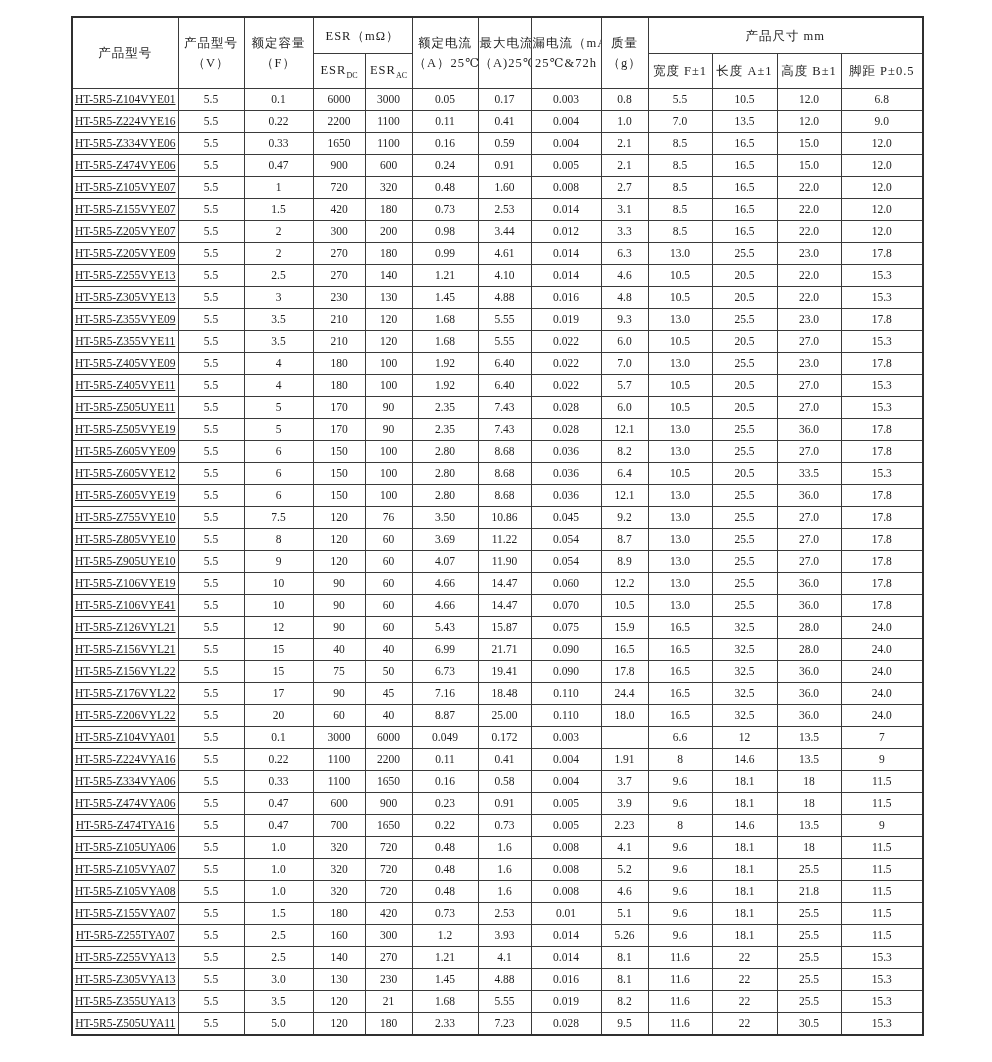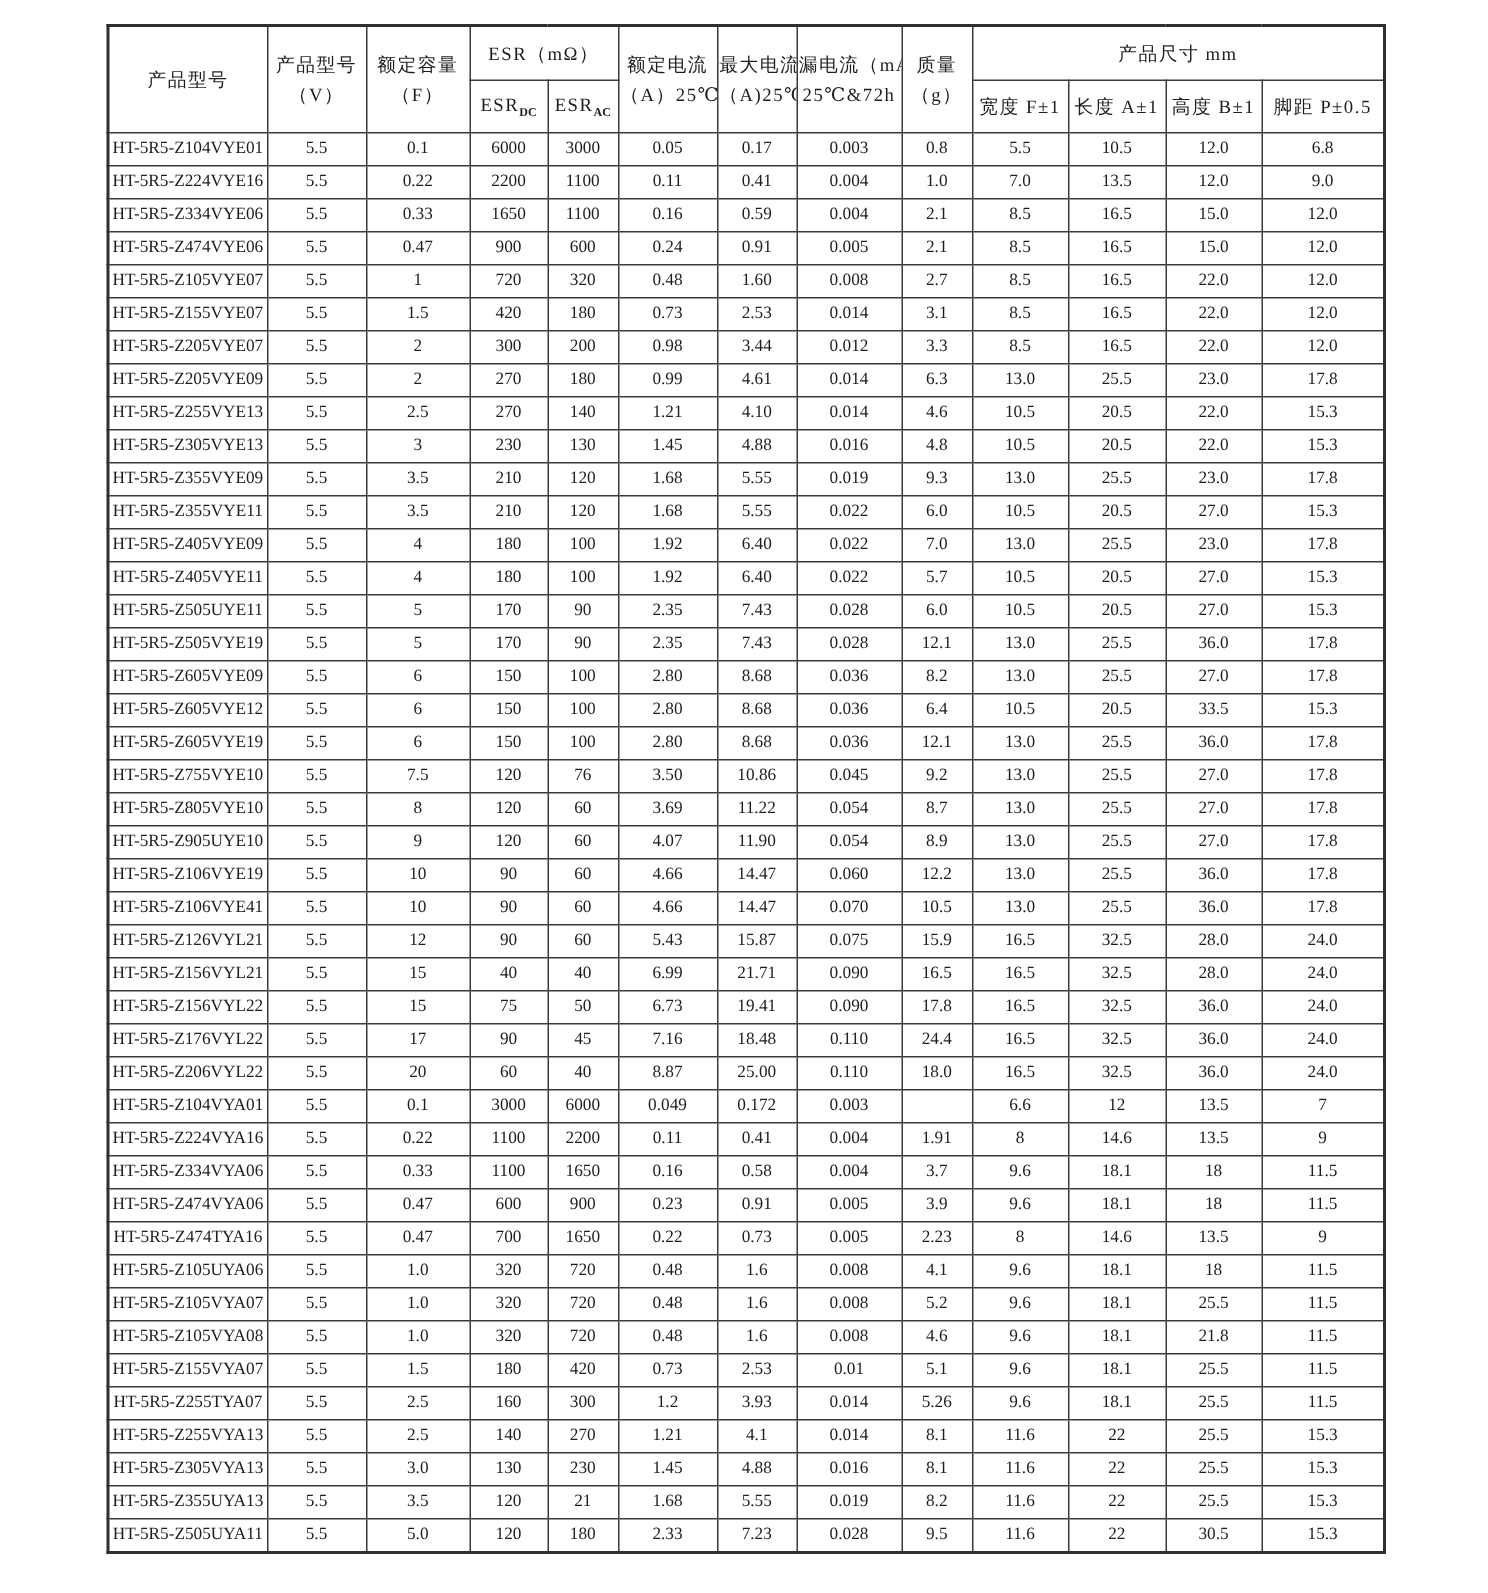--- a/index.html
+++ b/index.html
@@ -44,25 +44,25 @@
   table.spec thead tr.h1 th { height: 35px; }
   table.spec thead tr.h2 th { height: 34px; }
   table.spec tbody td {
     font-size: 11.5px;
     height: 21px;
     line-height: 21px;
   }
   table.spec tbody td.model-cell {
     font-size: 11.5px;
     letter-spacing: 0;
+    text-decoration: underline;
   }
   sub.esr-sub {
     font-size: 8px;
     letter-spacing: 0;
-    font-weight: bold;
   }
   
   col.c-model  { width: 106px; }
   col.c-volt   { width: 66px; }
   col.c-cap    { width: 69px; }
   col.c-esrdc  { width: 52px; }
   col.c-esrac  { width: 47px; }
   col.c-rcur   { width: 66px; }
   col.c-mcur   { width: 53px; }
   col.c-leak   { width: 70px; }

